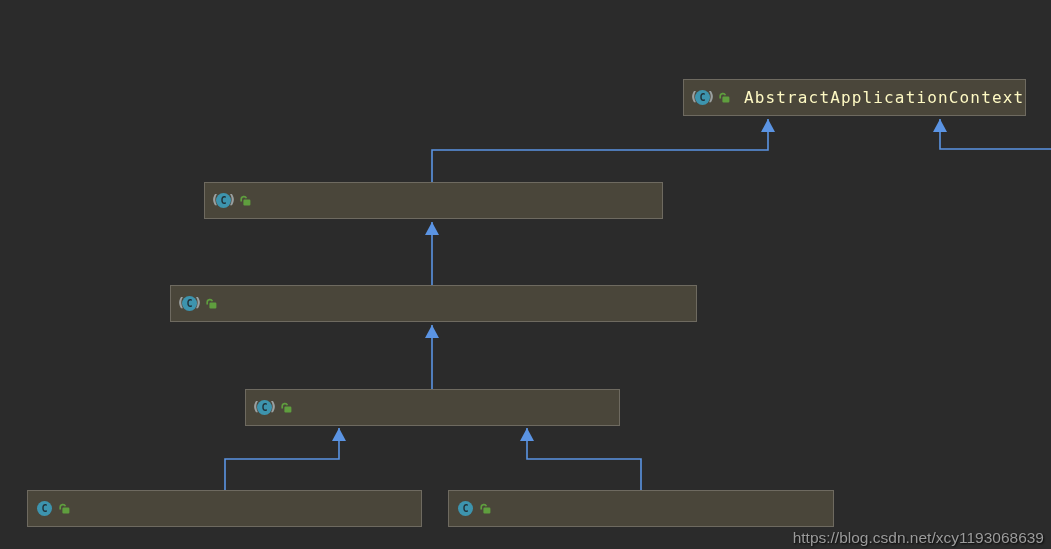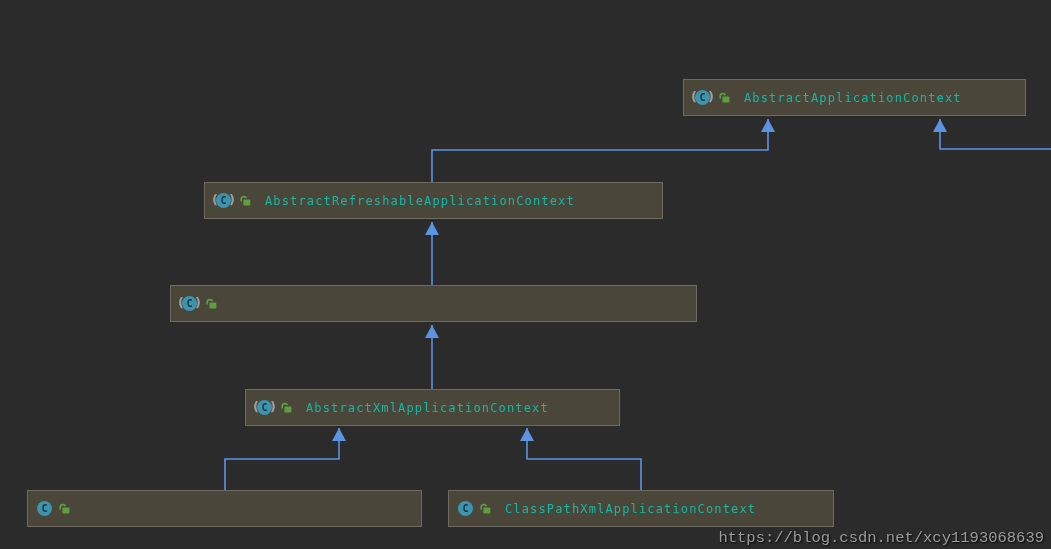--- a/index.html
+++ b/index.html
@@ -42,30 +42,30 @@
     color: #21333b;
     font: bold 10px "DejaVu Sans Mono", monospace;
     display: inline-flex;
     align-items: center;
     justify-content: center;
     flex: none;
   }
   .lock { display: inline-flex; margin-left: 6px; flex: none; }
   .lbl {
     margin-left: 13px;
-    color: #14b8a6;
-    font-size: 12px;
+    color: #fef9c3;
+    font-size: 16px;
     letter-spacing: 1.15px;
   }
   .watermark {
     position: absolute;
     right: 7px;
     bottom: 2px;
     color: #9b9b9b;
-    font-family: Liberation Mono, monospace;
+    font-family: Liberation Sans, sans-serif;
     font-size: 15.5px;
     text-shadow: 1px 1px 2px rgba(0,0,0,0.85);
     pointer-events: none;
   }
 </style>
 </head>
 <body>
 
 <div class="canvas" id="canvas">
   <svg class="edges" id="edges" width="1051" height="549">
@@ -101,21 +101,20 @@
         <span class="paren">(</span>
         <span class="circ">C</span>
         <span class="paren">)</span>
       </span>
       <span class="lock">
         <svg width="13" height="13" viewBox="0 0 13 13">
           <path d="M2.2 7.4 L2.2 5.2 A2.7 2.7 0 0 1 7.4 4.3" fill="none" stroke="#5f9e3e" stroke-width="1.7"></path>
           <rect x="4.4" y="5.6" width="7" height="6" rx="1.1" fill="#5f9e3e"></rect>
         </svg>
       </span>
-      <span class="lbl">AbstractRefreshableApplicationContext</span>
     </div>
     <div class="node abstract" style="left: 170px; top: 285px; width: 527px; height: 37px;">
       <span class="cicon">
         <span class="paren">(</span>
         <span class="circ">C</span>
         <span class="paren">)</span>
       </span>
       <span class="lock">
         <svg width="13" height="13" viewBox="0 0 13 13">
           <path d="M2.2 7.4 L2.2 5.2 A2.7 2.7 0 0 1 7.4 4.3" fill="none" stroke="#5f9e3e" stroke-width="1.7"></path>
@@ -128,21 +127,20 @@
         <span class="paren">(</span>
         <span class="circ">C</span>
         <span class="paren">)</span>
       </span>
       <span class="lock">
         <svg width="13" height="13" viewBox="0 0 13 13">
           <path d="M2.2 7.4 L2.2 5.2 A2.7 2.7 0 0 1 7.4 4.3" fill="none" stroke="#5f9e3e" stroke-width="1.7"></path>
           <rect x="4.4" y="5.6" width="7" height="6" rx="1.1" fill="#5f9e3e"></rect>
         </svg>
       </span>
-      <span class="lbl">AbstractXmlApplicationContext</span>
     </div>
     <div class="node" style="left: 27px; top: 490px; width: 395px; height: 37px;">
       <span class="cicon">
         <span class="circ">C</span>
       </span>
       <span class="lock">
         <svg width="13" height="13" viewBox="0 0 13 13">
           <path d="M2.2 7.4 L2.2 5.2 A2.7 2.7 0 0 1 7.4 4.3" fill="none" stroke="#5f9e3e" stroke-width="1.7"></path>
           <rect x="4.4" y="5.6" width="7" height="6" rx="1.1" fill="#5f9e3e"></rect>
         </svg>
@@ -151,16 +149,15 @@
     <div class="node" style="left: 448px; top: 490px; width: 386px; height: 37px;">
       <span class="cicon">
         <span class="circ">C</span>
       </span>
       <span class="lock">
         <svg width="13" height="13" viewBox="0 0 13 13">
           <path d="M2.2 7.4 L2.2 5.2 A2.7 2.7 0 0 1 7.4 4.3" fill="none" stroke="#5f9e3e" stroke-width="1.7"></path>
           <rect x="4.4" y="5.6" width="7" height="6" rx="1.1" fill="#5f9e3e"></rect>
         </svg>
       </span>
-      <span class="lbl">ClassPathXmlApplicationContext</span>
     </div>
     <div class="watermark">https://blog.csdn.net/xcy1193068639</div>
 </div>
 
 </body></html>

